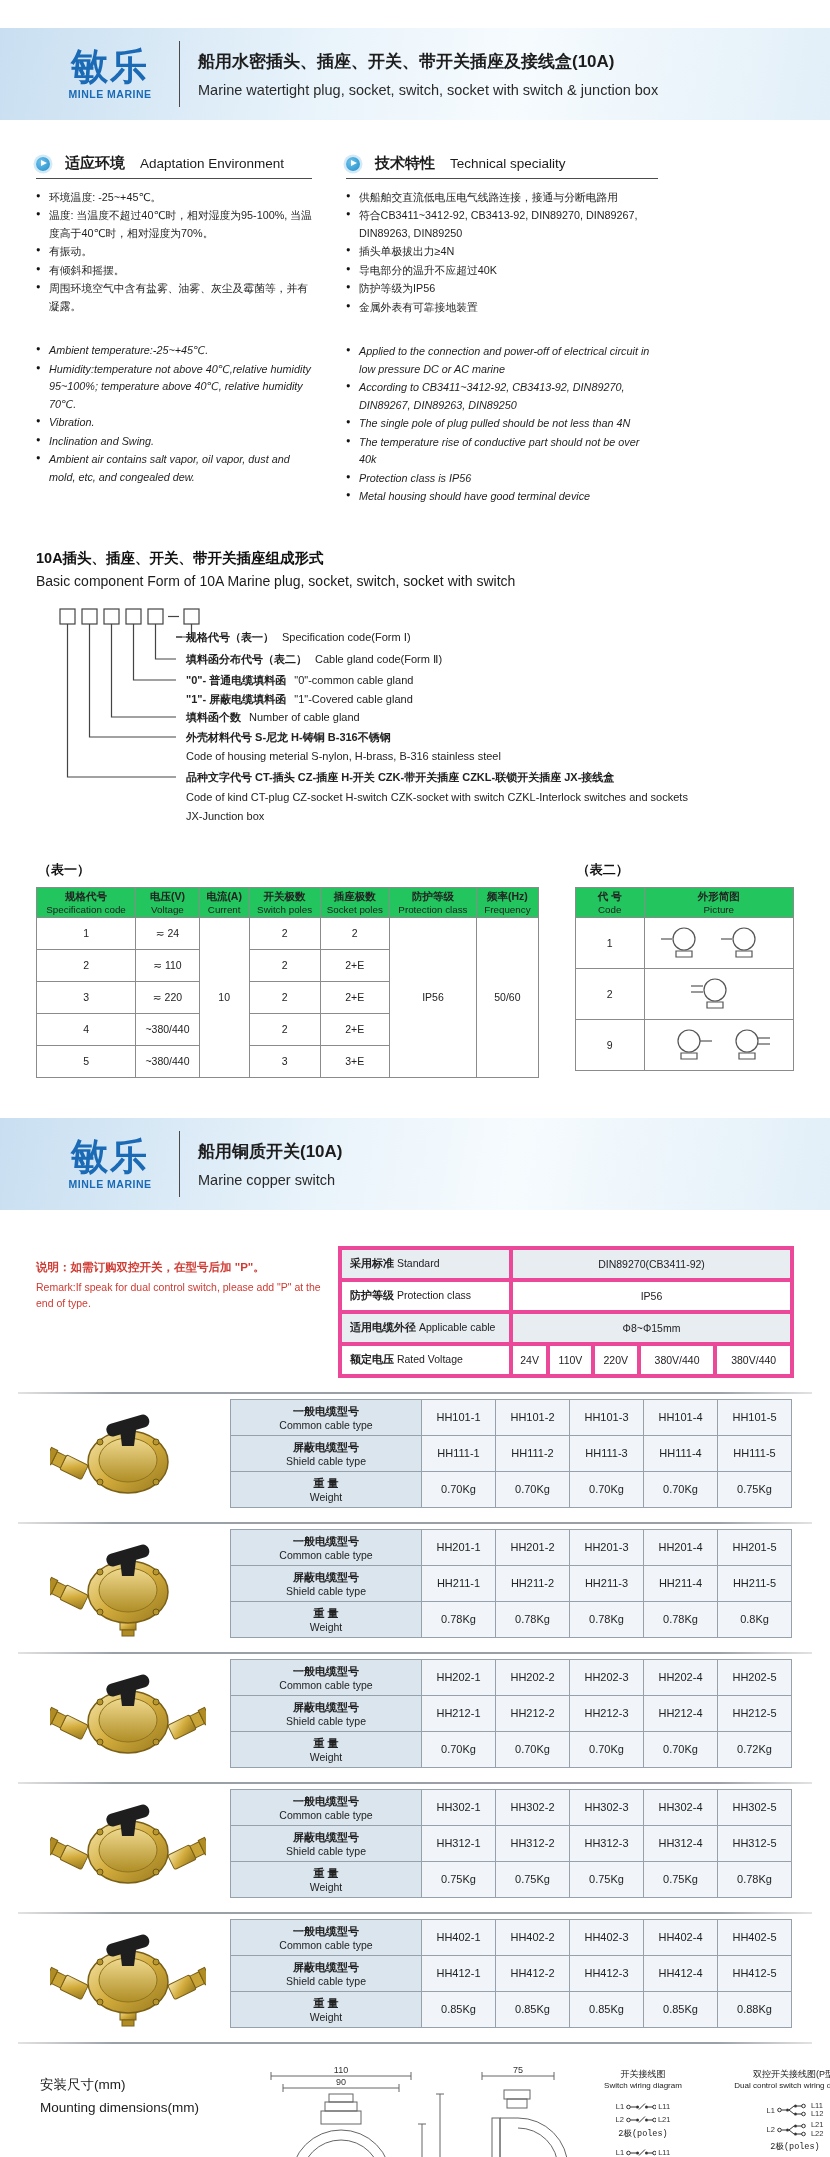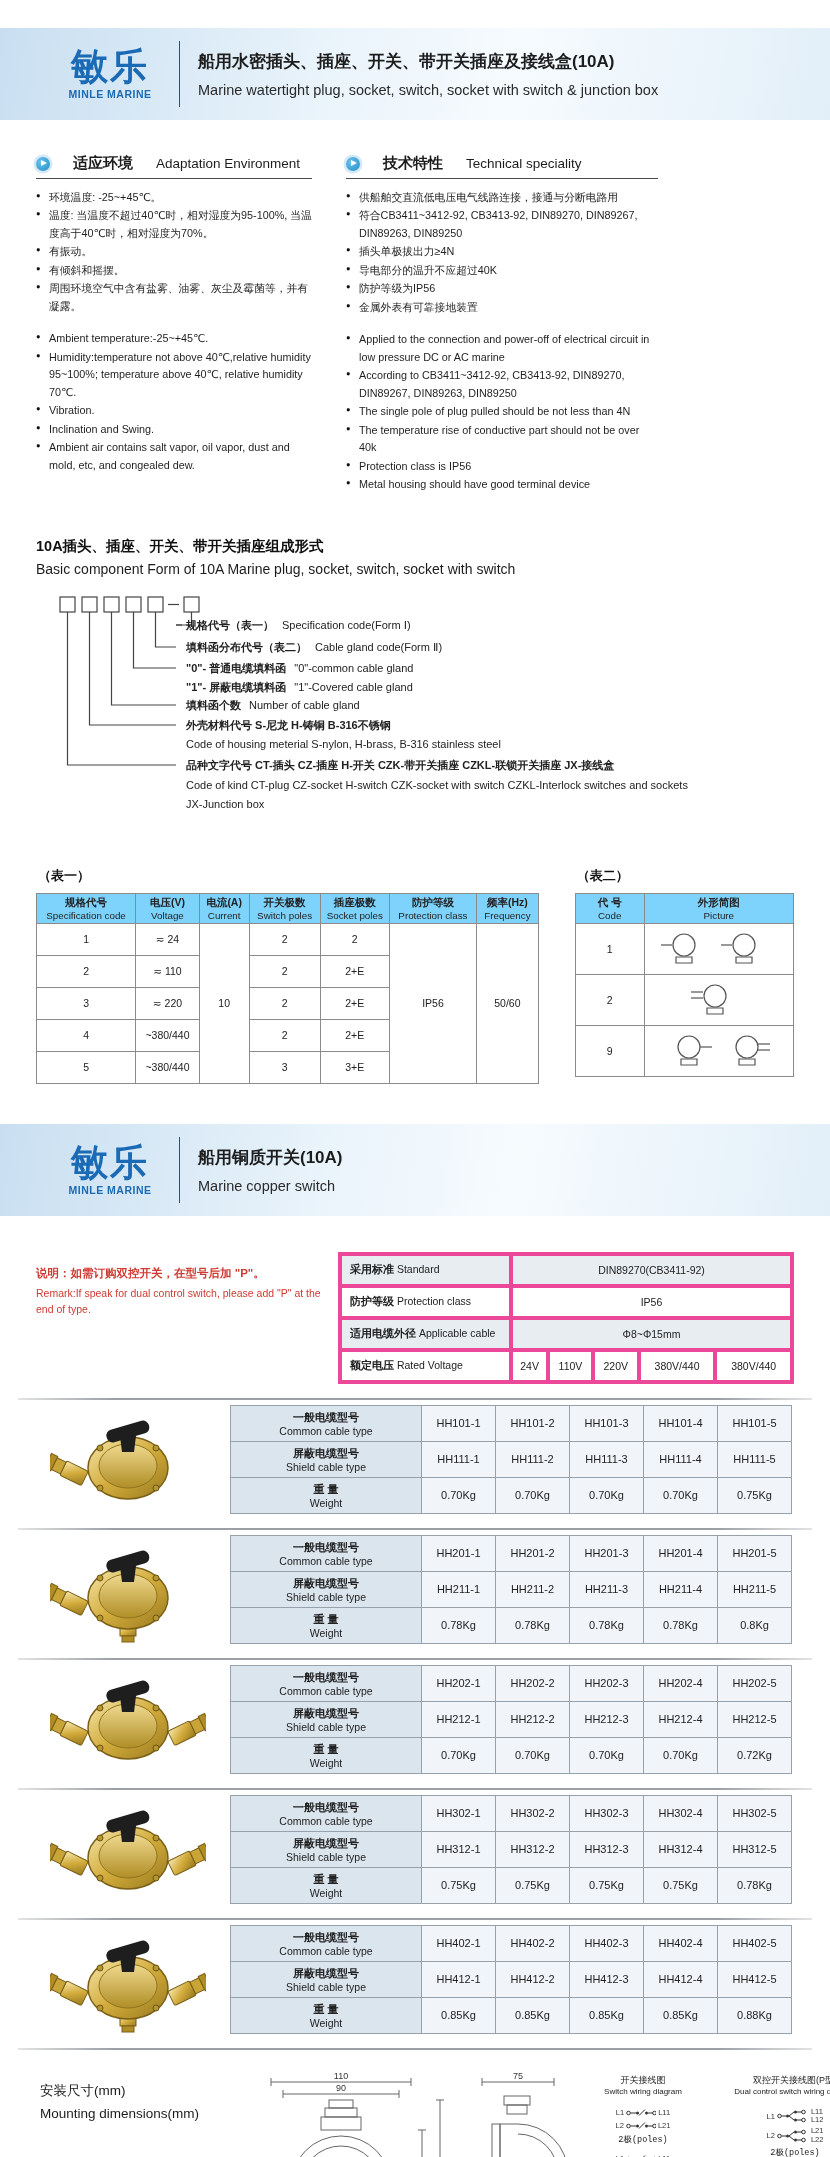--- a/index.html
+++ b/index.html
@@ -12,45 +12,45 @@
   .logo-cn{font-size:37px;font-weight:bold;color:#1b6ab5;line-height:1.02;letter-spacing:2px;}
   .logo-en{font-size:10.5px;font-weight:bold;color:#1b6ab5;letter-spacing:.5px;margin-top:2px;text-align:center;}
   .band-divider{width:1px;height:66px;background:#4a4a4a;margin:0 18px 0 14px;flex:none;}
   .band-titles .cn{font-size:17px;font-weight:bold;color:#1d1d1d;margin-bottom:9px;}
   .band-titles .en{font-size:14.5px;color:#2a2a2a;}
 
   
   .cols{display:flex;margin:34px 36px 0 36px;gap:34px;}
   .col-l{width:276px;flex:none;}
   .col-r{width:312px;flex:none;}
-  .sec-head{display:flex;align-items:center;gap:23px;border-bottom:1px solid #4c4c4c;padding-bottom:5px;margin-bottom:10px;}
+  .sec-head{display:flex;align-items:center;gap:15px;border-bottom:1px solid #4c4c4c;padding-bottom:5px;margin-bottom:10px;}
   .sec-head .cn{font-size:15px;font-weight:bold;color:#1c1c1c;}
   .sec-head .en{font-size:13.5px;color:#1c1c1c;}
   .icon-play{width:14px;height:14px;border-radius:50%;flex:none;position:relative;
              background:radial-gradient(circle at 35% 35%,#6cc0ec,#1f8ec7);box-shadow:0 0 0 2.5px #d4e9f6;}
   .icon-play::after{content:"";position:absolute;left:5px;top:3.5px;border-left:6px solid #fff;border-top:3.5px solid transparent;border-bottom:3.5px solid transparent;}
   ul.blist{list-style:none;margin:0;padding:0;}
   ul.blist li{position:relative;padding-left:13px;font-size:10.8px;line-height:1.62;color:#1f1f1f;margin-bottom:1px;}
   ul.blist li::before{content:"●";position:absolute;left:0;top:1px;font-size:7.5px;color:#111;}
-  ul.blist.en{margin-top:15px;}
+  ul.blist.en{margin-top:27px;font-style:italic;}
 
   
   .comp-title{margin:42px 36px 0 36px;}
   .comp-title .cn{font-size:14.5px;font-weight:bold;color:#111;}
   .comp-title .en{font-size:14px;color:#1c1c1c;margin-top:5px;}
   .diagram{margin:16px 36px 0 36px;}
   .diagram svg{display:block;}
   .dg-cn{font-weight:bold;}
 
   
-  .forms{display:flex;margin:42px 36px 0 36px;gap:36px;align-items:flex-start;}
+  .forms{display:flex;margin:24px 36px 0 36px;gap:36px;align-items:flex-start;}
   .fcap{font-size:13px;font-weight:bold;color:#111;margin:0 0 8px 2px;}
   table.t{border-collapse:collapse;}
   table.t th,table.t td{border:1px solid #8b8b8b;text-align:center;padding:2px 3px;}
-  table.t th{background:#7dd3fc;}
+  table.t th{background:#22c55e;}
   .hcn{font-size:10.5px;font-weight:bold;color:#222;}
   .hen{font-size:9.8px;font-weight:normal;color:#222;}
   table.t1 td{font-size:10.5px;height:27px;background:#fff;}
   table.t2 td{height:46px;background:#fff;font-size:10.5px;}
 
   
   .rem-std{display:flex;margin:36px 36px 0 36px;gap:14px;align-items:flex-start;}
   .remark{width:288px;flex:none;color:#cf3a32;margin-top:14px;}
   .remark .cn{font-size:11.5px;font-weight:bold;margin-bottom:5px;}
   .remark .en{font-size:10.5px;line-height:1.5;}

